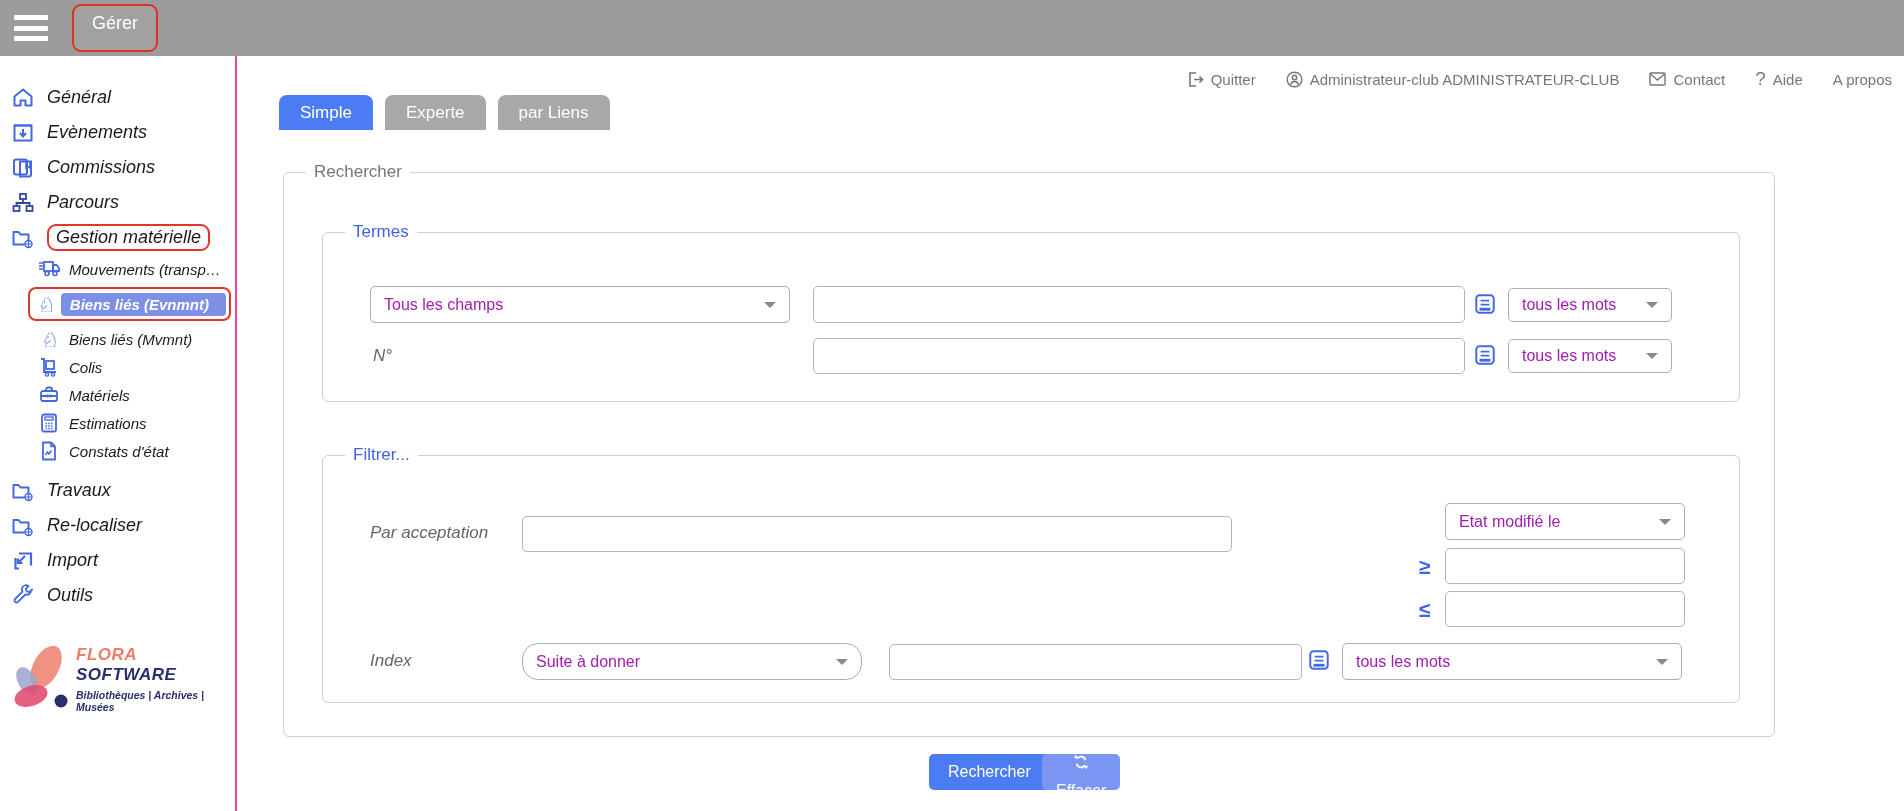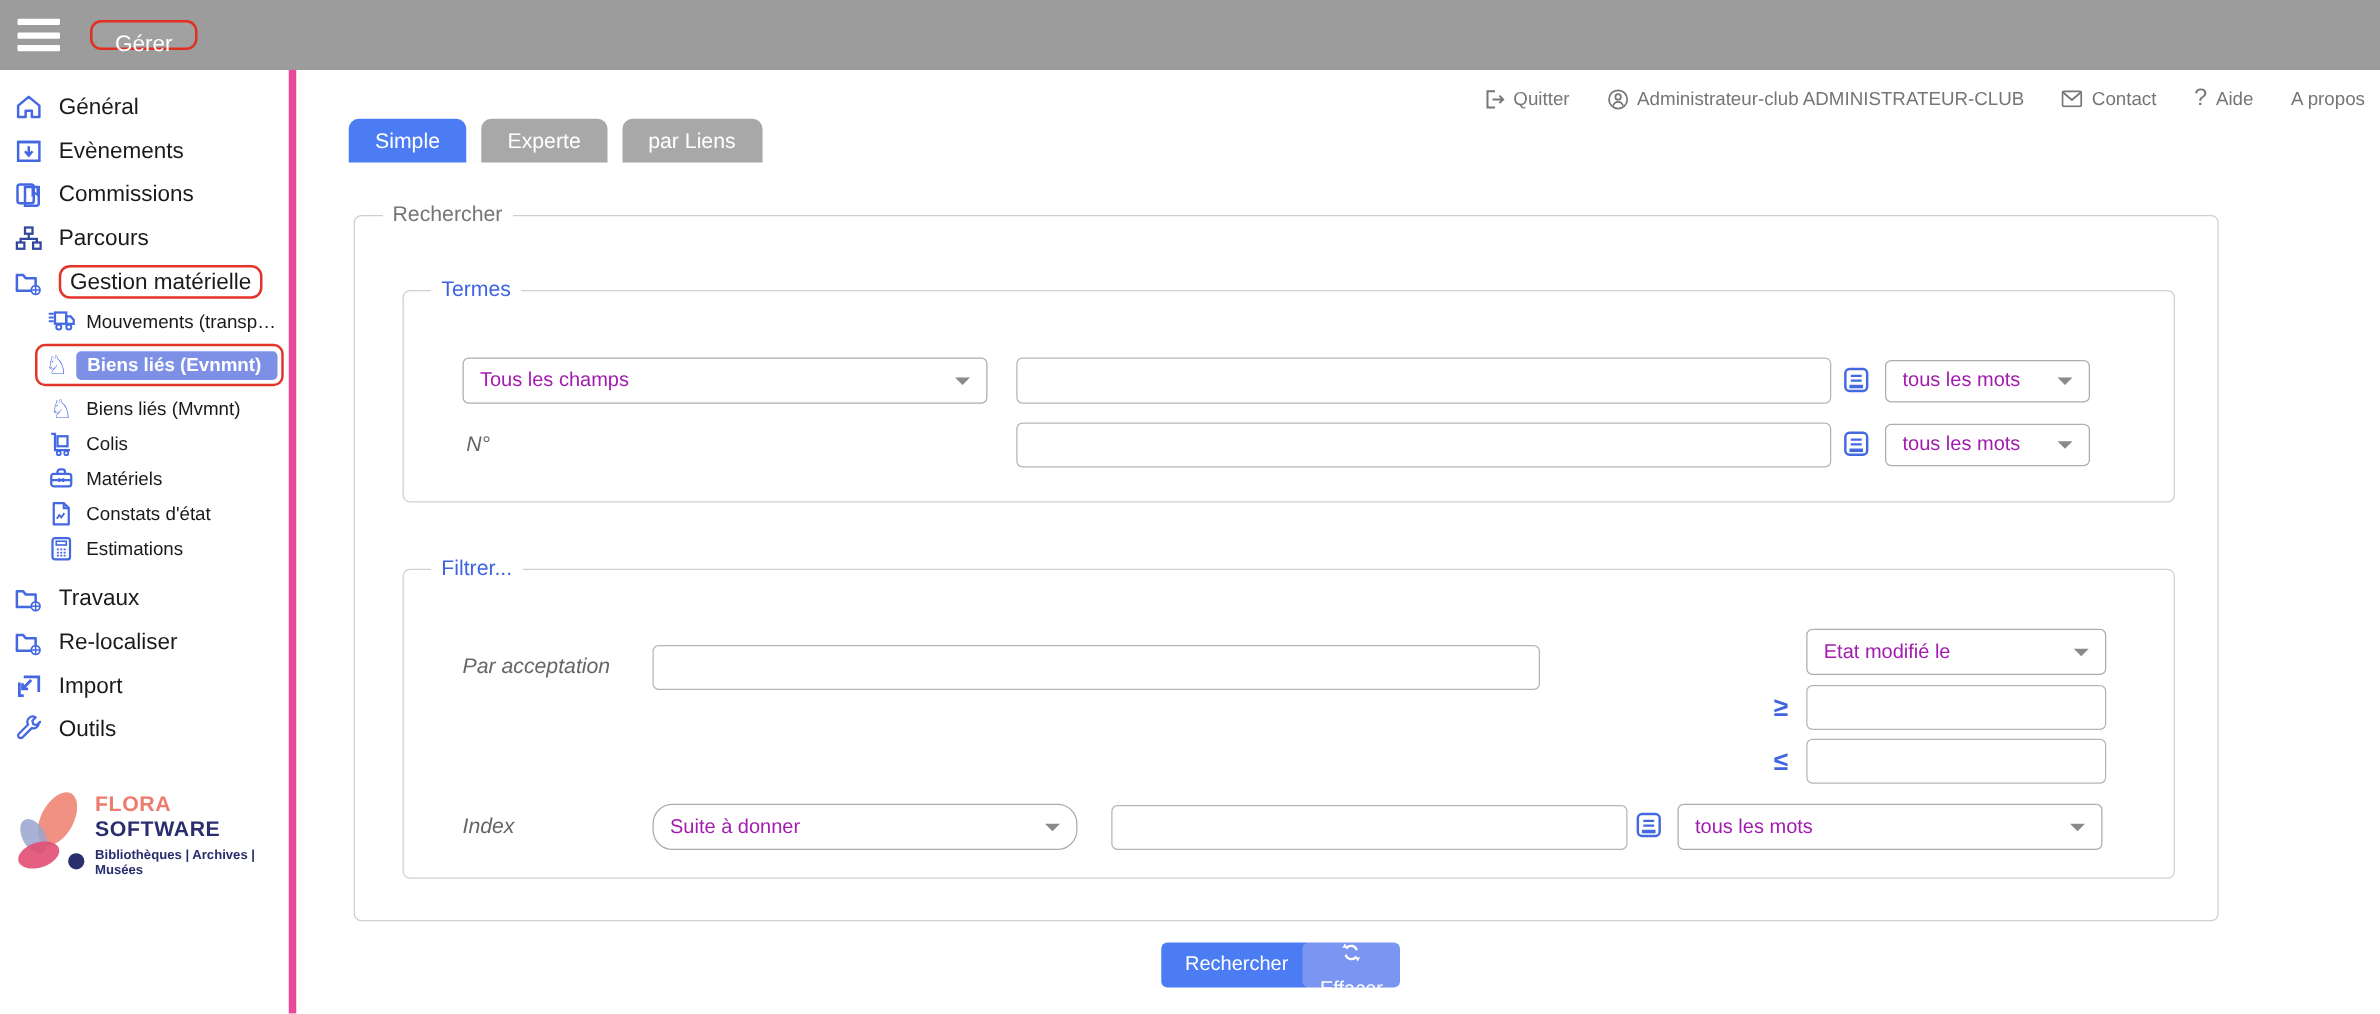--- a/index.html
+++ b/index.html
@@ -6,37 +6,37 @@
   html,body { background:#fff; }
   .page { position:relative; width:1904px; height:811px; overflow:hidden;
           font-family:"Liberation Sans", sans-serif; background:#fff; }
 
   
   .topbar { position:absolute; left:0; top:0; width:1904px; height:56px;
             background:#9c9c9c; display:flex; align-items:center; }
   .burger { width:34px; height:26px; margin-left:14px; display:flex; flex-direction:column;
             justify-content:space-between; cursor:pointer; }
   .burger i { display:block; height:5px; background:#fff; border-radius:1px; }
-  .gerer-btn { margin-left:24px; height:24px; padding:0 18px; line-height:34px;
+  .gerer-btn { margin-left:24px; height:48px; padding:0 18px; line-height:34px;
                color:#fff; font-size:18px; border:2px solid #e02f23; border-radius:9px;
                background:rgba(255,255,255,0.06); cursor:pointer; }
   .app-title { position:absolute; right:14px; top:10px; color:#fff; font-size:28px;
                font-weight:bold; letter-spacing:0.5px; }
 
   
   .utilrow { position:absolute; left:237px; top:56px; right:0; height:46px;
              display:flex; align-items:center; justify-content:flex-end; gap:30px;
              padding-right:12px; color:#767676; font-size:15px; background:#fff; }
   .utilitem { display:flex; align-items:center; gap:7px; cursor:pointer; white-space:nowrap; }
   .utilitem svg { display:block; }
   .qmark { font-size:19px; color:#767676; }
 
   
   .sidebar { position:absolute; left:0; top:56px; width:237px; height:755px;
-             background:#fff; border-right:6px solid #ec4899; padding-top:12px; }
+             background:#fff; border-right:2px solid #ec4899; padding-top:24px;font-style:italic; }
   .nav1 { height:35px; display:flex; align-items:center; gap:11px; padding-left:10px;
           font-size:18px; color:#1a1a1a; cursor:pointer; }
   .nav2 { height:28px; display:flex; align-items:center; gap:9px; padding-left:38px;
           font-size:15px; color:#1a1a1a; cursor:pointer; }
   .nicon { display:flex; align-items:center; justify-content:center; width:26px; flex:0 0 26px; }
   .nav2 .nicon { width:22px; flex:0 0 22px; }
   .redbox { border:2px solid #e3342a; border-radius:9px; padding:1px 7px; }
   .selwrap { margin-top:4px; margin-bottom:4px; height:34px; padding:2px 3px 2px 6px;
              border:2px solid #e3342a; border-radius:8px; display:flex; align-items:center;
              gap:6px; margin-left:28px; margin-right:4px; }
@@ -236,37 +236,37 @@
             <rect x="2" y="6" width="16" height="10" rx="2" fill="none" stroke="#4468e2" stroke-width="1.8"></rect>
             <path d="M7 6V4.5a2 2 0 0 1 2-2h2a2 2 0 0 1 2 2V6M2 11h16M8.5 9.5v3M11.5 9.5v3" fill="none" stroke="#4468e2" stroke-width="1.8"></path>
           </svg>
       </span>
       <span>Matériels</span>
     </div>
 
     <div class="nav2">
       <span class="nicon">
         <svg width="20" height="20" viewBox="0 0 20 20">
+            <rect x="3" y="1.5" width="14" height="17" rx="2" fill="none" stroke="#4468e2" stroke-width="1.8"></rect>
+            <rect x="6" y="4" width="8" height="3" fill="none" stroke="#4468e2" stroke-width="1.3"></rect>
+            <path d="M6.5 10.5h1.6M9.2 10.5h1.6M11.9 10.5h1.6M6.5 13h1.6M9.2 13h1.6M11.9 13h1.6M6.5 15.5h1.6M9.2 15.5h1.6M11.9 15.5h1.6" stroke="#4468e2" stroke-width="1.4"></path>
+          </svg>
+      </span>
+      <span>Estimations</span>
+    </div>
+
+    <div class="nav2">
+      <span class="nicon">
+        <svg width="20" height="20" viewBox="0 0 20 20">
             <path d="M4 1.5h8l4 4v13H4z" fill="none" stroke="#4468e2" stroke-width="1.8" stroke-linejoin="round"></path>
             <path d="M12 1.5v4h4" fill="none" stroke="#4468e2" stroke-width="1.6"></path>
             <path d="M6.5 14l2-3 1.5 2 2.5-3.5" fill="none" stroke="#4468e2" stroke-width="1.5"></path>
           </svg>
       </span>
       <span>Constats d'état</span>
-    </div>
-
-    <div class="nav2">
-      <span class="nicon">
-        <svg width="20" height="20" viewBox="0 0 20 20">
-            <rect x="3" y="1.5" width="14" height="17" rx="2" fill="none" stroke="#4468e2" stroke-width="1.8"></rect>
-            <rect x="6" y="4" width="8" height="3" fill="none" stroke="#4468e2" stroke-width="1.3"></rect>
-            <path d="M6.5 10.5h1.6M9.2 10.5h1.6M11.9 10.5h1.6M6.5 13h1.6M9.2 13h1.6M11.9 13h1.6M6.5 15.5h1.6M9.2 15.5h1.6M11.9 15.5h1.6" stroke="#4468e2" stroke-width="1.4"></path>
-          </svg>
-      </span>
-      <span>Estimations</span>
     </div>
 
     <div class="nav1 mt8">
       <span class="nicon">
         <svg width="24" height="24" viewBox="0 0 24 24">
             <path d="M2.5 6.5v12h15v-10h-8l-2-2.5h-5z" fill="none" stroke="#4468e2" stroke-width="2" stroke-linejoin="round"></path>
             <circle cx="17.5" cy="18" r="3.5" fill="#fff" stroke="#4468e2" stroke-width="1.4"></circle>
             <path d="M14 18h7M17.5 14.5v7" stroke="#4468e2" stroke-width="1.2"></path>
           </svg>
       </span>

